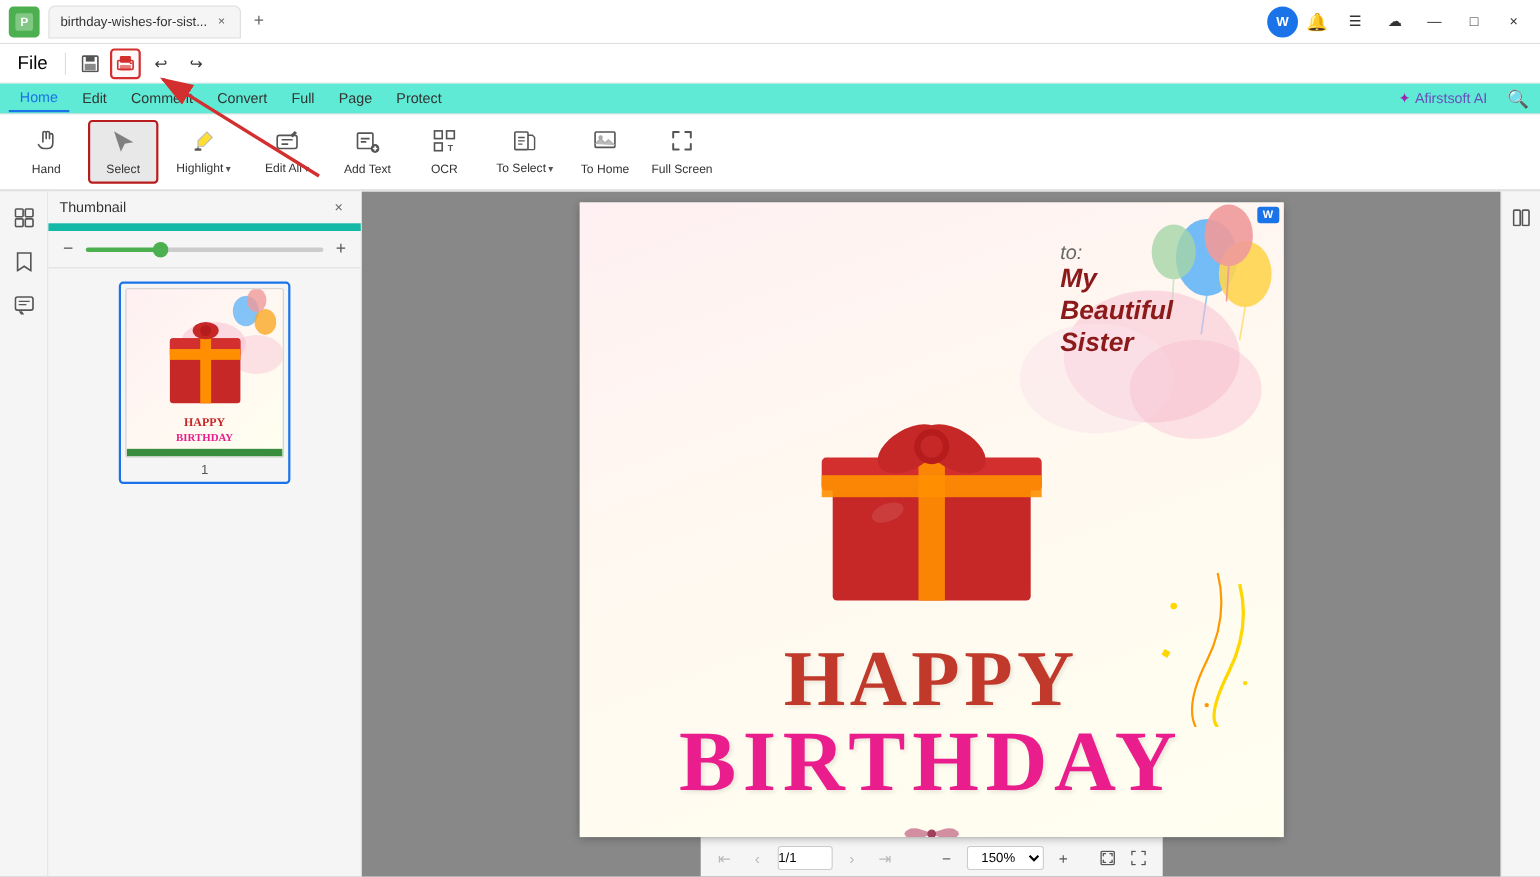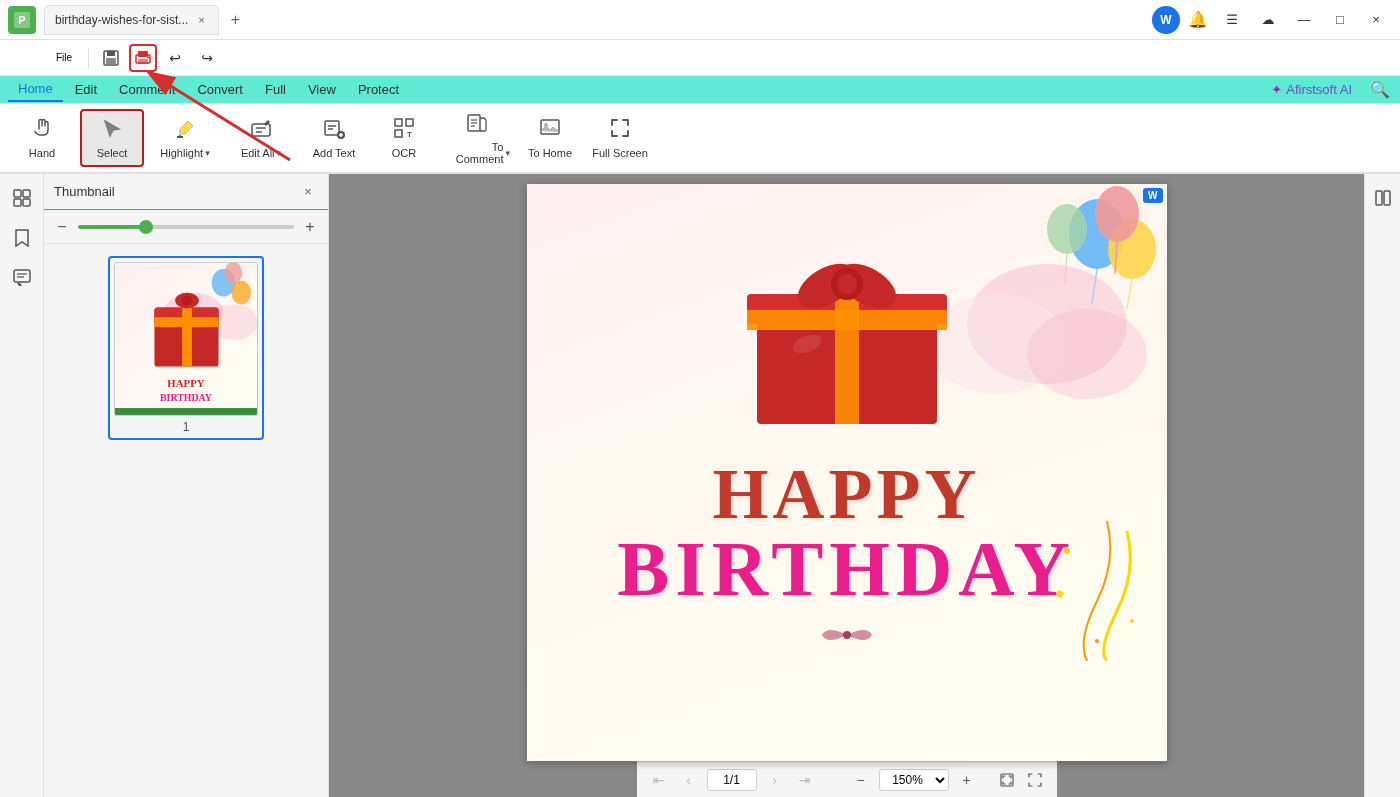--- a/index.html
+++ b/index.html
@@ -189,21 +189,21 @@
       justify-content: center;
       width: 70px;
       height: 58px;
       border-radius: 4px;
       cursor: pointer;
       gap: 2px;
       padding: 4px 2px;
     }
     .ribbon-tool-label-row {
       display: flex; align-items: center; gap: 2px;
-      font-size: 11px; color: #333; text-align: right;
+      font-size: 11px; color: #333;
     }
     .chevron-small { font-size: 9px; color: #555; }
 
     
     .main-layout {
       flex: 1;
       display: flex;
       overflow: hidden;
     }
 
@@ -234,21 +234,21 @@
       border-right: 1px solid #e0e0e0;
       display: flex;
       flex-direction: column;
     }
     .thumbnail-header {
       height: 36px;
       display: flex;
       align-items: center;
       padding: 0 10px;
       background: #f5f5f5;
-      border-bottom: 1px solid #14b8a6;
+      border-bottom: 7px solid #14b8a6;
       gap: 4px;
     }
     .thumbnail-title {
       font-size: 13px;
       font-weight: 500;
       color: #333;
       flex: 1;
     }
     .thumbnail-close {
       width: 20px; height: 20px;
@@ -378,21 +378,21 @@
       display: flex; align-items: center; justify-content: center;
       cursor: pointer;
       border-radius: 3px;
       color: #555;
       font-size: 14px;
     }
     .nav-btn.disabled { color: #bbb; cursor: default; }
     .page-input {
       width: 50px;
       height: 22px;
-      text-align: center;
+      text-align: left;
       border: 1px solid #ccc;
       border-radius: 3px;
       font-size: 12px;
       background: #fff;
     }
     .zoom-select {
       width: 70px;
       height: 22px;
       border: 1px solid #ccc;
       border-radius: 3px;
@@ -458,21 +458,21 @@
     <div class="notification-btn">🔔</div>
     <div class="title-bar-btn">☰</div>
     <div class="title-bar-btn">☁</div>
     <div class="title-bar-btn">—</div>
     <div class="title-bar-btn">□</div>
     <div class="title-bar-btn close">×</div>
   </div>
 </div>
 
 <div class="quick-toolbar">
-  <span style="font-size:10px;padding:3px 8px;cursor:pointer;border-radius:3px;margin-left:40px;">File</span>
+  <span style="font-size:17px;padding:3px 8px;cursor:pointer;border-radius:3px;">File</span>
   <div class="divider-v"></div>
   <div class="quick-btn" title="Save">
     <svg width="16" height="16" viewBox="0 0 16 16" fill="#555">
       <rect x="1" y="1" width="14" height="14" rx="1" fill="none" stroke="#555" stroke-width="1.5"></rect>
       <rect x="4" y="1" width="8" height="5" fill="#555"></rect>
       <rect x="3" y="8" width="10" height="6" fill="#555" opacity="0.7"></rect>
     </svg>
   </div>
   <div class="quick-btn active" title="Print" style="border:2px solid #d32f2f;background:#fff8f8;">
     <svg width="16" height="16" viewBox="0 0 16 16" fill="#d32f2f">
@@ -494,21 +494,21 @@
     <line x1="290" y1="160" x2="148" y2="72" stroke="#d32f2f" stroke-width="3" marker-end="url(#arrowhead)"></line>
   </svg>
 </div>
 
 <div class="menu-bar">
   <div class="menu-item active">Home</div>
   <div class="menu-item">Edit</div>
   <div class="menu-item">Comment</div>
   <div class="menu-item">Convert</div>
   <div class="menu-item">Full</div>
-  <div class="menu-item">View</div>
+  <div class="menu-item">Page</div>
   <div class="menu-item">Protect</div>
   <div class="menu-spacer"></div>
   <div class="menu-right">
     <div class="ai-btn">
       <span style="color:#9c27b0;">✦</span>
       <span>Afirstsoft AI</span>
     </div>
     <div class="search-icon-btn">🔍</div>
   </div>
 </div>
@@ -592,21 +592,21 @@
     <div class="ribbon-tool-icon">
       <svg width="22" height="22" viewBox="0 0 22 22" fill="none">
         <rect x="2" y="3" width="12" height="16" rx="1" fill="none" stroke="#555" stroke-width="1.5"></rect>
         <path d="M14 6h4l2 2v10a1 1 0 01-1 1h-5" stroke="#555" stroke-width="1.3"></path>
         <line x1="5" y1="8" x2="11" y2="8" stroke="#555" stroke-width="1.2"></line>
         <line x1="5" y1="11" x2="11" y2="11" stroke="#555" stroke-width="1.2"></line>
         <line x1="5" y1="14" x2="9" y2="14" stroke="#555" stroke-width="1.2"></line>
       </svg>
     </div>
     <div class="ribbon-tool-label-row">
-      <span>To Comment</span>
+      <span>To Select</span>
       <span class="chevron-small">▾</span>
     </div>
   </div>
 
   <div class="ribbon-tool">
     <div class="ribbon-tool-icon">
       <svg width="22" height="22" viewBox="0 0 22 22" fill="none">
         <rect x="2" y="3" width="18" height="14" rx="1" fill="none" stroke="#555" stroke-width="1.5"></rect>
         <circle cx="7" cy="8" r="2" fill="#aaa"></circle>
         <path d="M2 14l5-5 4 4 3-3 6 5" fill="#bbb" stroke="#aaa" stroke-width="1"></path>
@@ -727,20 +727,28 @@
 
         <svg style="position:absolute;bottom:100px;right:20px;width:100px;height:150px;" viewBox="0 0 100 150">
           <path d="M80 20 Q90 60 70 100 Q50 140 60 150" stroke="#ffd700" stroke-width="3" fill="none"></path>
           <path d="M60 10 Q70 50 50 90 Q30 130 40 150" stroke="#ff9800" stroke-width="2" fill="none"></path>
           <circle cx="20" cy="40" r="3" fill="#ffd700"></circle>
           <circle cx="85" cy="110" r="2" fill="#ffd700"></circle>
           <circle cx="50" cy="130" r="2" fill="#ff9800"></circle>
           <rect x="10" y="80" width="6" height="6" fill="#ffd700" transform="rotate(30 13 83)"></rect>
         </svg>
 
+        <div style="align-self:flex-end;margin-right:80px;margin-top:15px;position:relative;z-index:3;">
+          <div style="font-size:18px;color:#666;font-style:italic;">to:</div>
+          <div style="font-size:24px;color:#8B1a1a;font-style:italic;font-weight:600;line-height:1.2;">
+            <div>My</div>
+            <div>Beautiful</div>
+            <div>Sister</div>
+          </div>
+        </div>
 
         <div style="position:relative;z-index:4;margin-top:10px;">
           <svg width="240" height="220" viewBox="0 0 240 220">
 
             <rect x="30" y="100" width="180" height="110" rx="4" fill="#c62828"></rect>
 
             <rect x="20" y="80" width="200" height="30" rx="4" fill="#d32f2f"></rect>
 
             <rect x="108" y="70" width="24" height="140" fill="#ff8f00" opacity="0.9"></rect>
 

